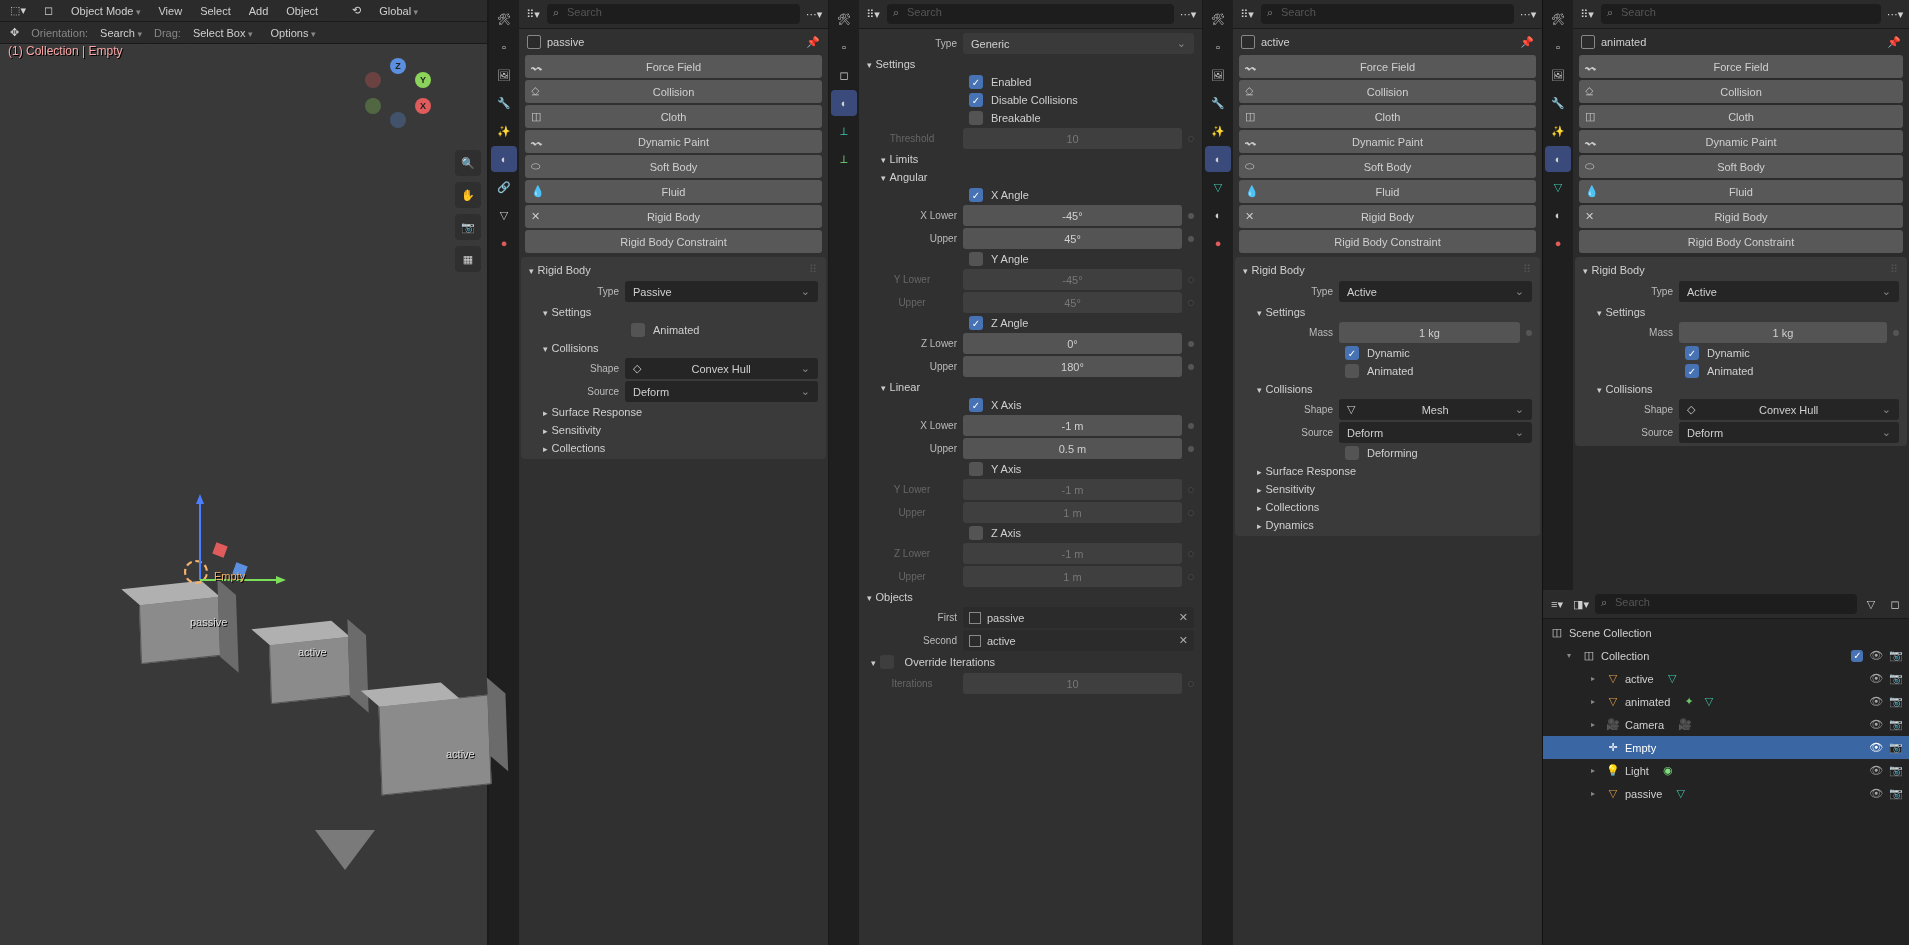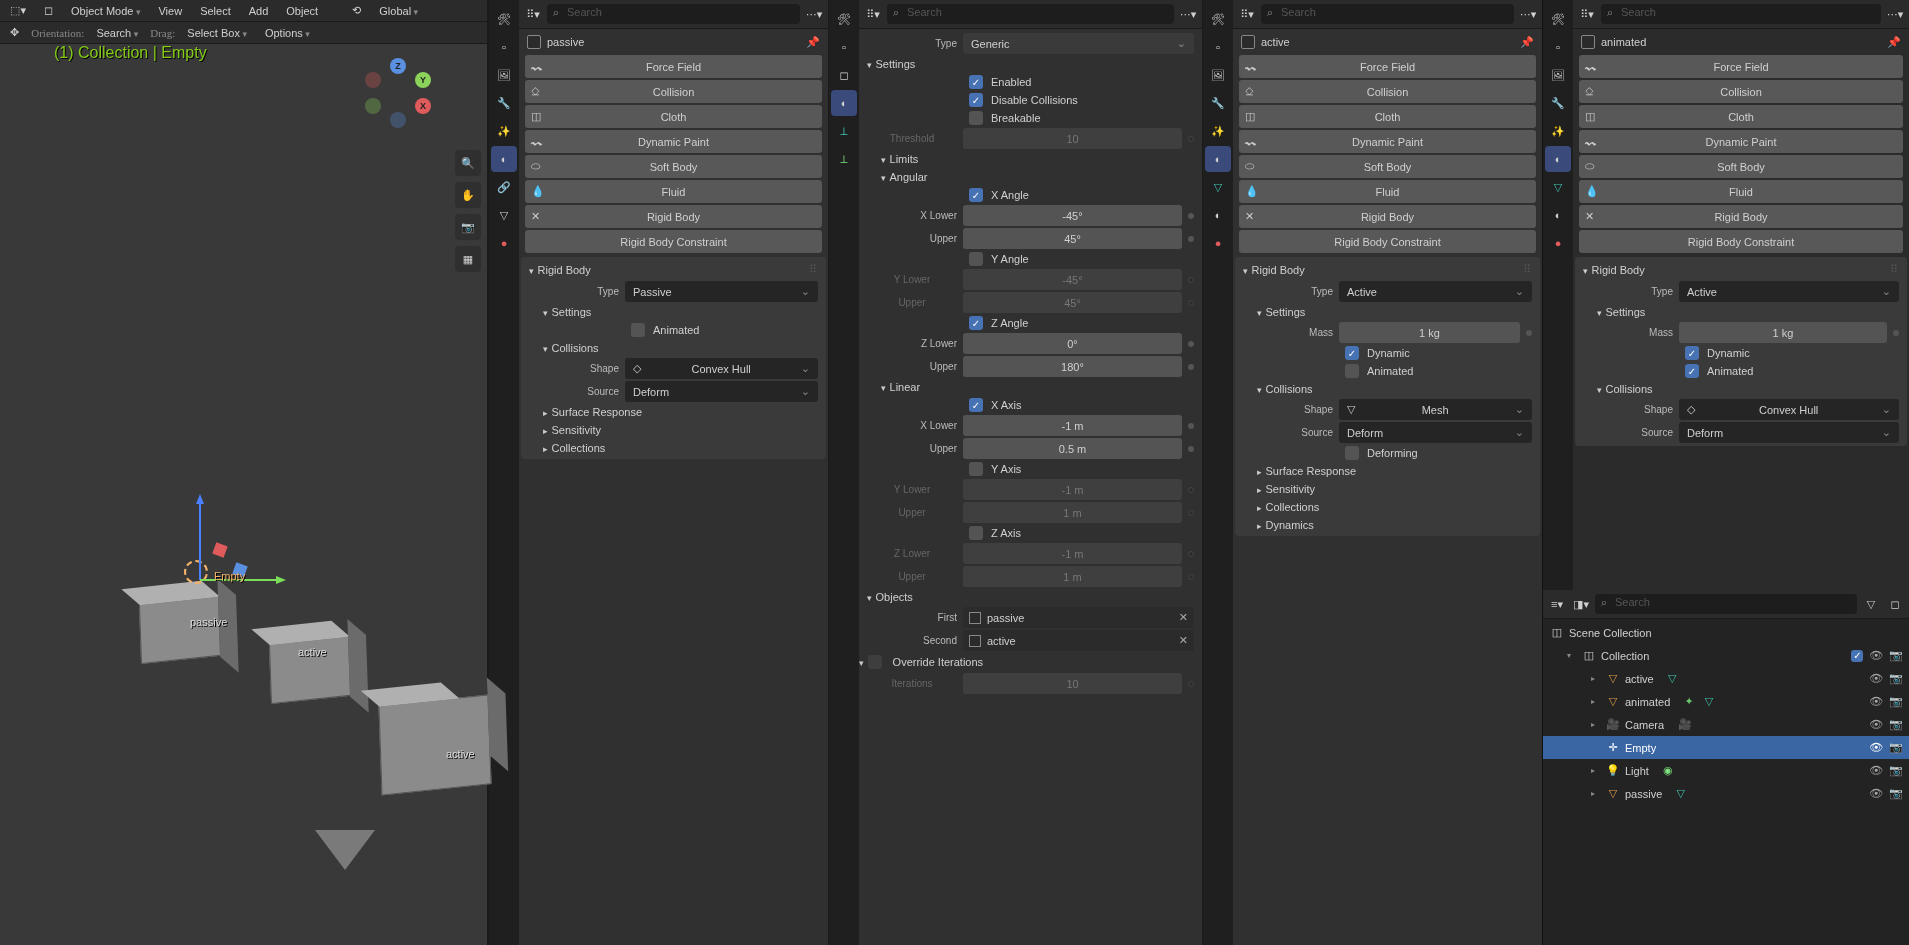--- a/index.html
+++ b/index.html
@@ -5,23 +5,23 @@
 * { margin:0; padding:0; box-sizing:border-box; font-family:sans-serif; font-size:11px; color:#d0d0d0; user-select:none; }
 body { background:#2b2b2b; overflow:hidden; width:1909px; height:945px; }
 .root { display:flex; height:100%; }
 
 
 .viewport { width:488px; background:#393939; position:relative; border-right:1px solid #1a1a1a; }
 .vp-header { background:#2b2b2b; height:22px; display:flex; align-items:center; gap:6px; padding:0 4px; border-bottom:1px solid #1a1a1a;}
 .hdr-btn { background:#2b2b2b; padding:2px 6px; border-radius:3px; color:#d0d0d0; }
 .hdr-btn.dd::after{content:" ▾"; font-size:9px; color:#888;}
 .vp-sub { background:#2b2b2b; height:22px; display:flex; align-items:center; gap:6px; padding:0 4px; border-bottom:1px solid #1a1a1a;}
-.vp-label { color:#888;font-family:Liberation Serif, serif; }
+.vp-label { color:#888; }
 .vp-info { padding:6px 8px; color:#eee; font-size:12px; text-shadow:1px 1px 0 #000;}
-.vp-info2 { padding:0 8px; color:#84cc16; font-size:16px; text-shadow:1px 1px 0 #000;margin-left:46px;}
+.vp-info2 { padding:0 8px; color:#fca5a5; font-size:12px; text-shadow:1px 1px 0 #000;}
 .gizmo { position:absolute; top:58px; right:54px; width:70px; height:70px; }
 .gizmo .ball{position:absolute; width:16px; height:16px; border-radius:50%; font-size:9px; text-align:center; line-height:16px; color:#222; font-weight:bold;}
 .vp-side { position:absolute; right:6px; top:150px; display:flex; flex-direction:column; gap:6px;}
 .vp-tool { width:26px; height:26px; background:#2f2f2f; border-radius:4px; display:flex; align-items:center; justify-content:center;}
 .obj-lbl{ position:absolute; color:#ddd; text-shadow:1px 1px 0 #000;}
 
 
 .col { width:340px; background:#303030; display:flex; border-left:1px solid #1a1a1a;}
 .col-wide { width:374px; }
 .tabstrip { width:30px; background:#1f1f1f; display:flex; flex-direction:column; padding-top:6px; gap:2px;}
@@ -427,21 +427,21 @@
         </div>
     <div class="row">
           <span class="lbl">Second</span>
           <div class="objref">
             <span class="sq"></span>
             <span>active</span>
             <span class="x">✕</span>
           </div>
         </div>
 
-    <div class="sub-h" style="padding-left:0"><span class="disc"></span><span class="chk dim"></span>&nbsp;<span>Override Iterations</span></div>
+    <div class="sub-h" style="padding-left:12px"><span class="disc"></span><span class="chk dim"></span>&nbsp;<span>Override Iterations</span></div>
     <div class="row">
           <span class="lbl dim">Iterations</span>
           <div class="val dim">10</div>
           <span class="approx"></span>
         </div>
   </div>
 </div>
 
 <div class="col">
   <div class="tabstrip">

